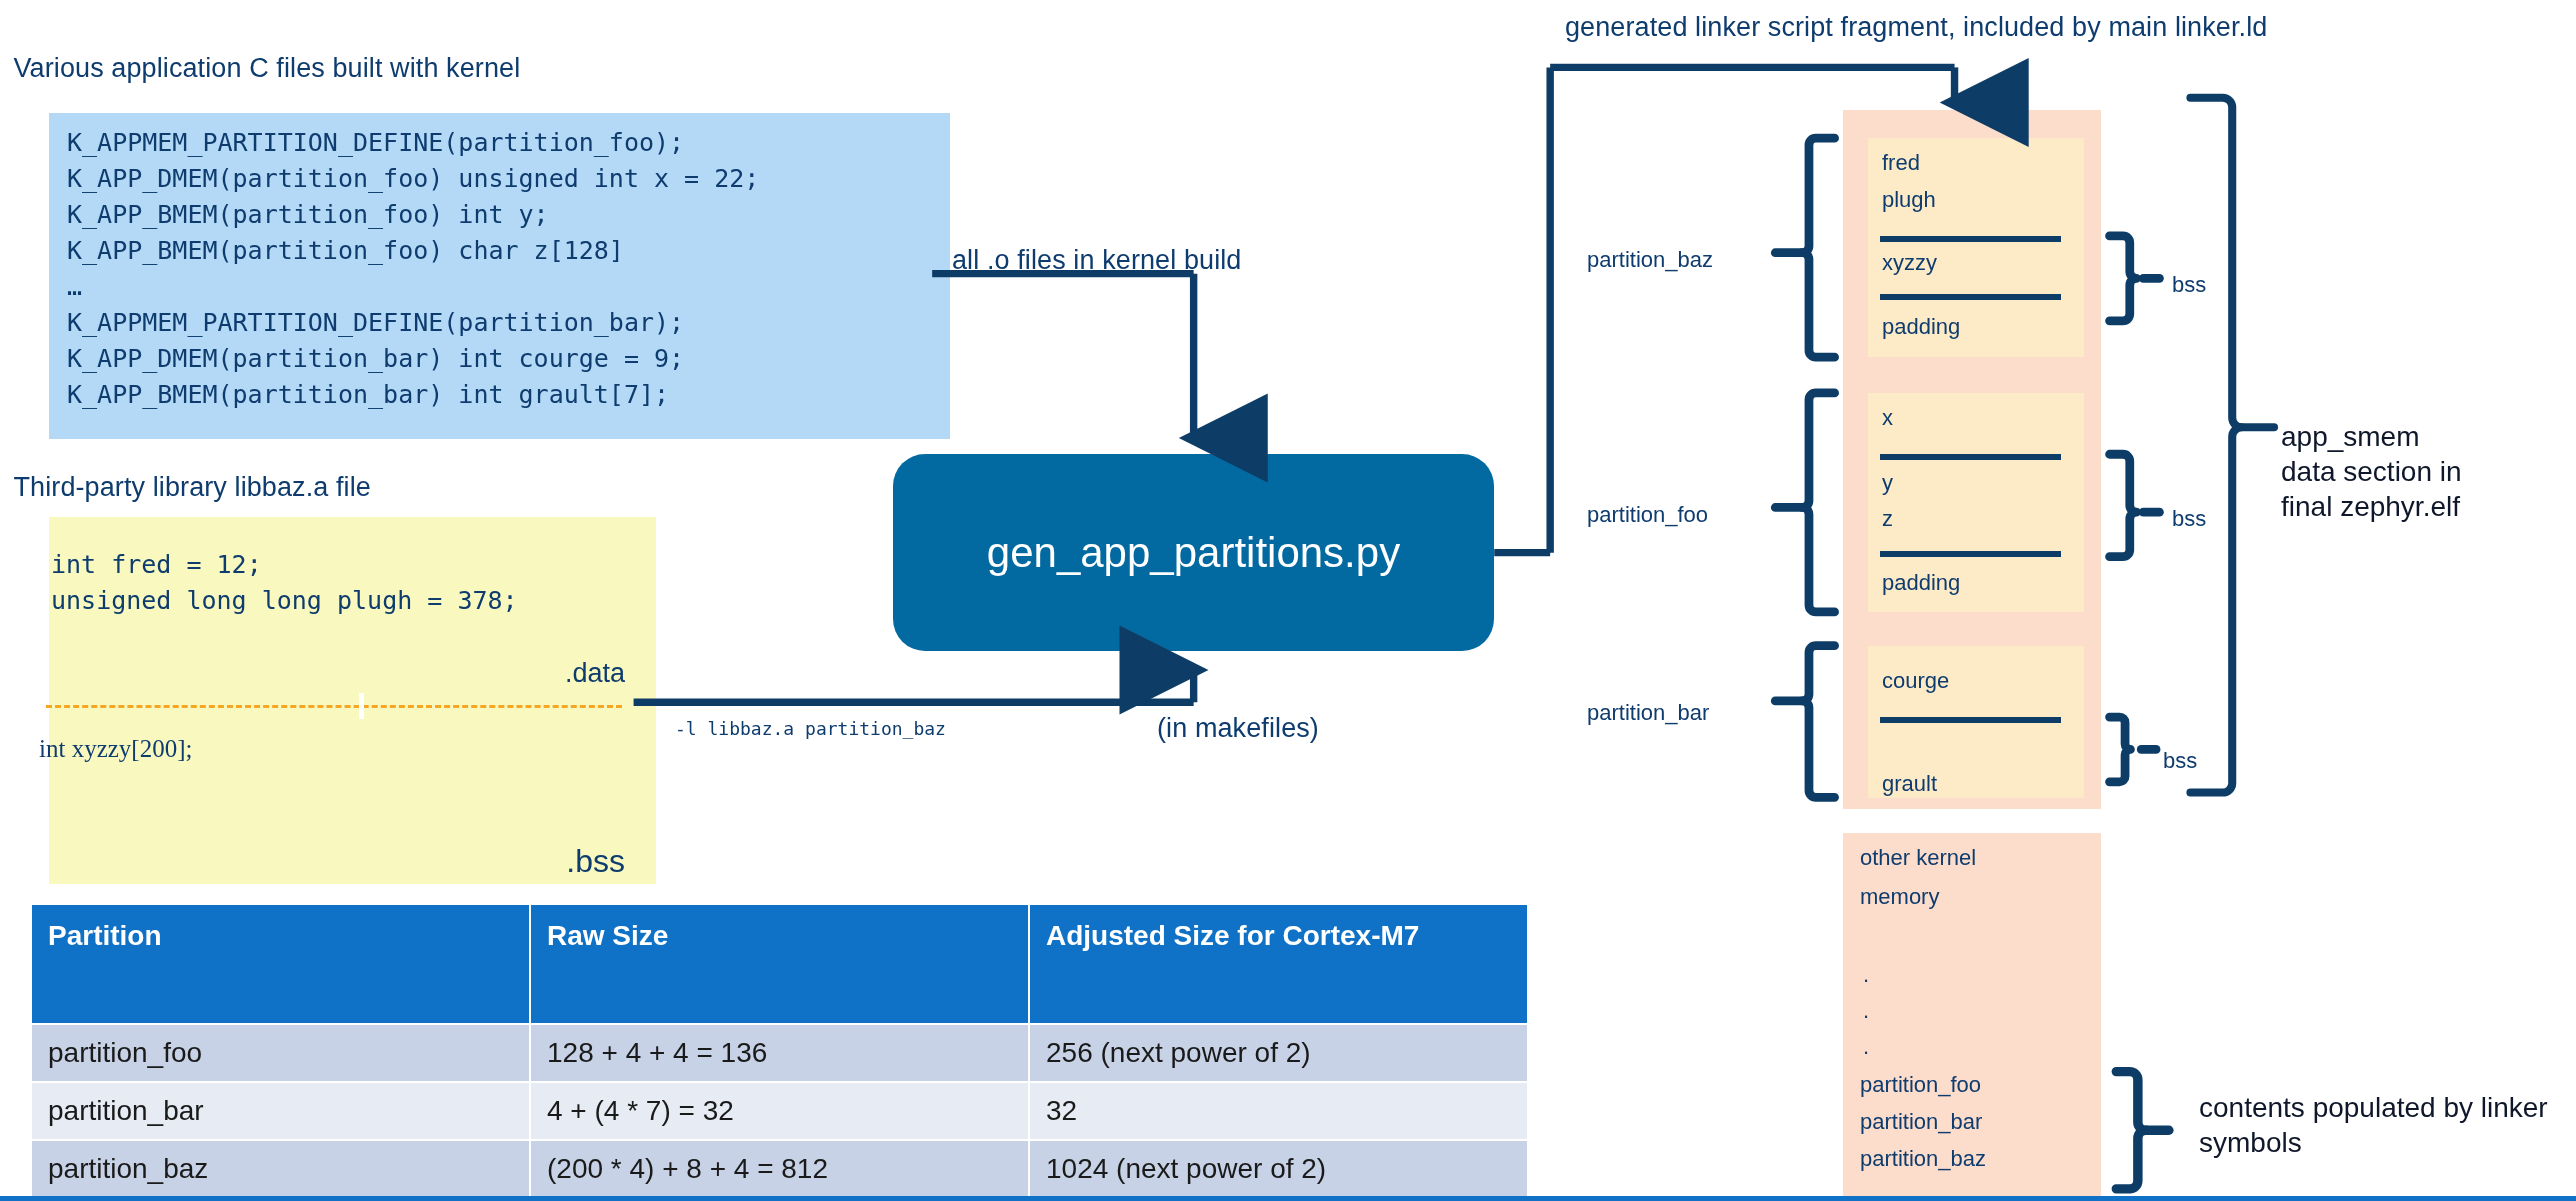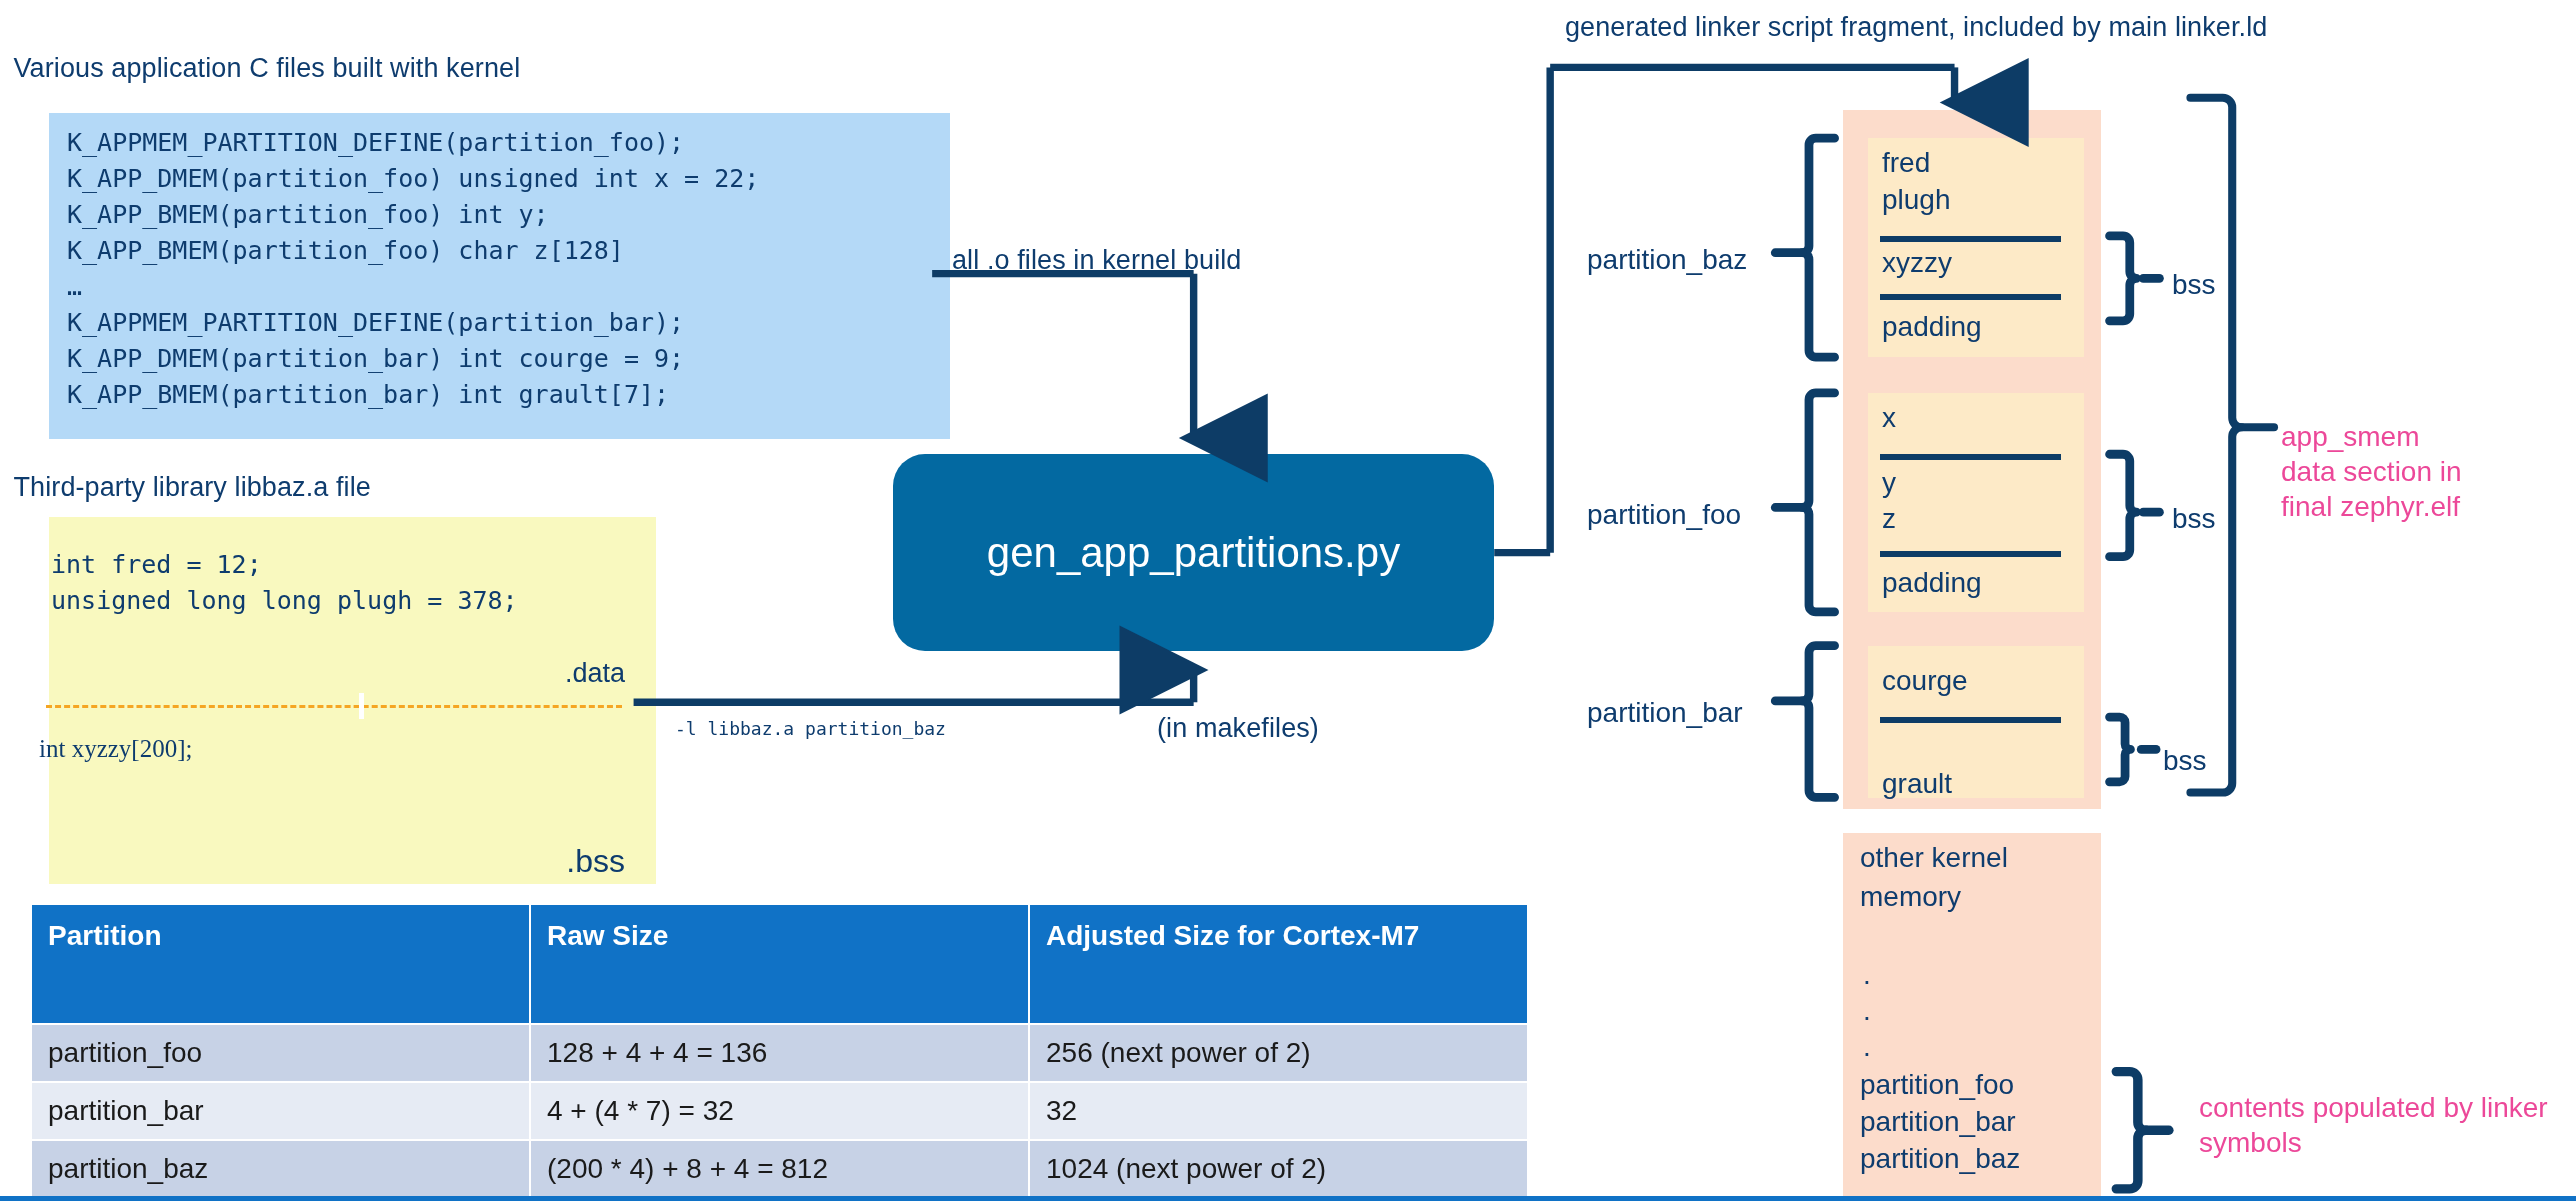--- a/index.html
+++ b/index.html
@@ -26,24 +26,24 @@
   
   .navy{background:#0369a1;border-radius:32px;display:flex;align-items:center;justify-content:center;}
   .navy span{color:#ffffff;font-size:42px;font-family:"Liberation Sans",sans-serif;}
 
   
   svg.overlay{position:absolute;left:0;top:0;width:2576px;height:1201px;pointer-events:none;}
 
   
   .pink{background:#fcdccb;}
   .cream{background:#fdeac7;}
-  .mem-label{font-size:28px;color:#0e3c6e;line-height:39px;white-space:nowrap;}
+  .mem-label{font-size:22px;color:#0e3c6e;line-height:39px;white-space:nowrap;}
   .divline{background:#0d3c66;height:6px;}
 
-  .brace-label{font-size:28px;color:#ec4899;white-space:nowrap;line-height:35px;}
+  .brace-label{font-size:28px;color:#0f172a;white-space:nowrap;line-height:35px;}
 
   
   table.ptable{border-collapse:collapse;position:absolute;table-layout:fixed;}
   table.ptable th{background:#1072c6;color:#ffffff;font-size:28px;font-weight:bold;
        text-align:left;padding:15px 16px;vertical-align:top;border:2px solid #ffffff;}
   table.ptable td{font-size:28px;color:#1a1a1a;text-align:left;padding:12px 16px;
        border:2px solid #ffffff;font-weight:normal;}
   tr.r-odd td{background:#c7d2e6;}
   tr.r-even td{background:#e6ebf4;}
 

